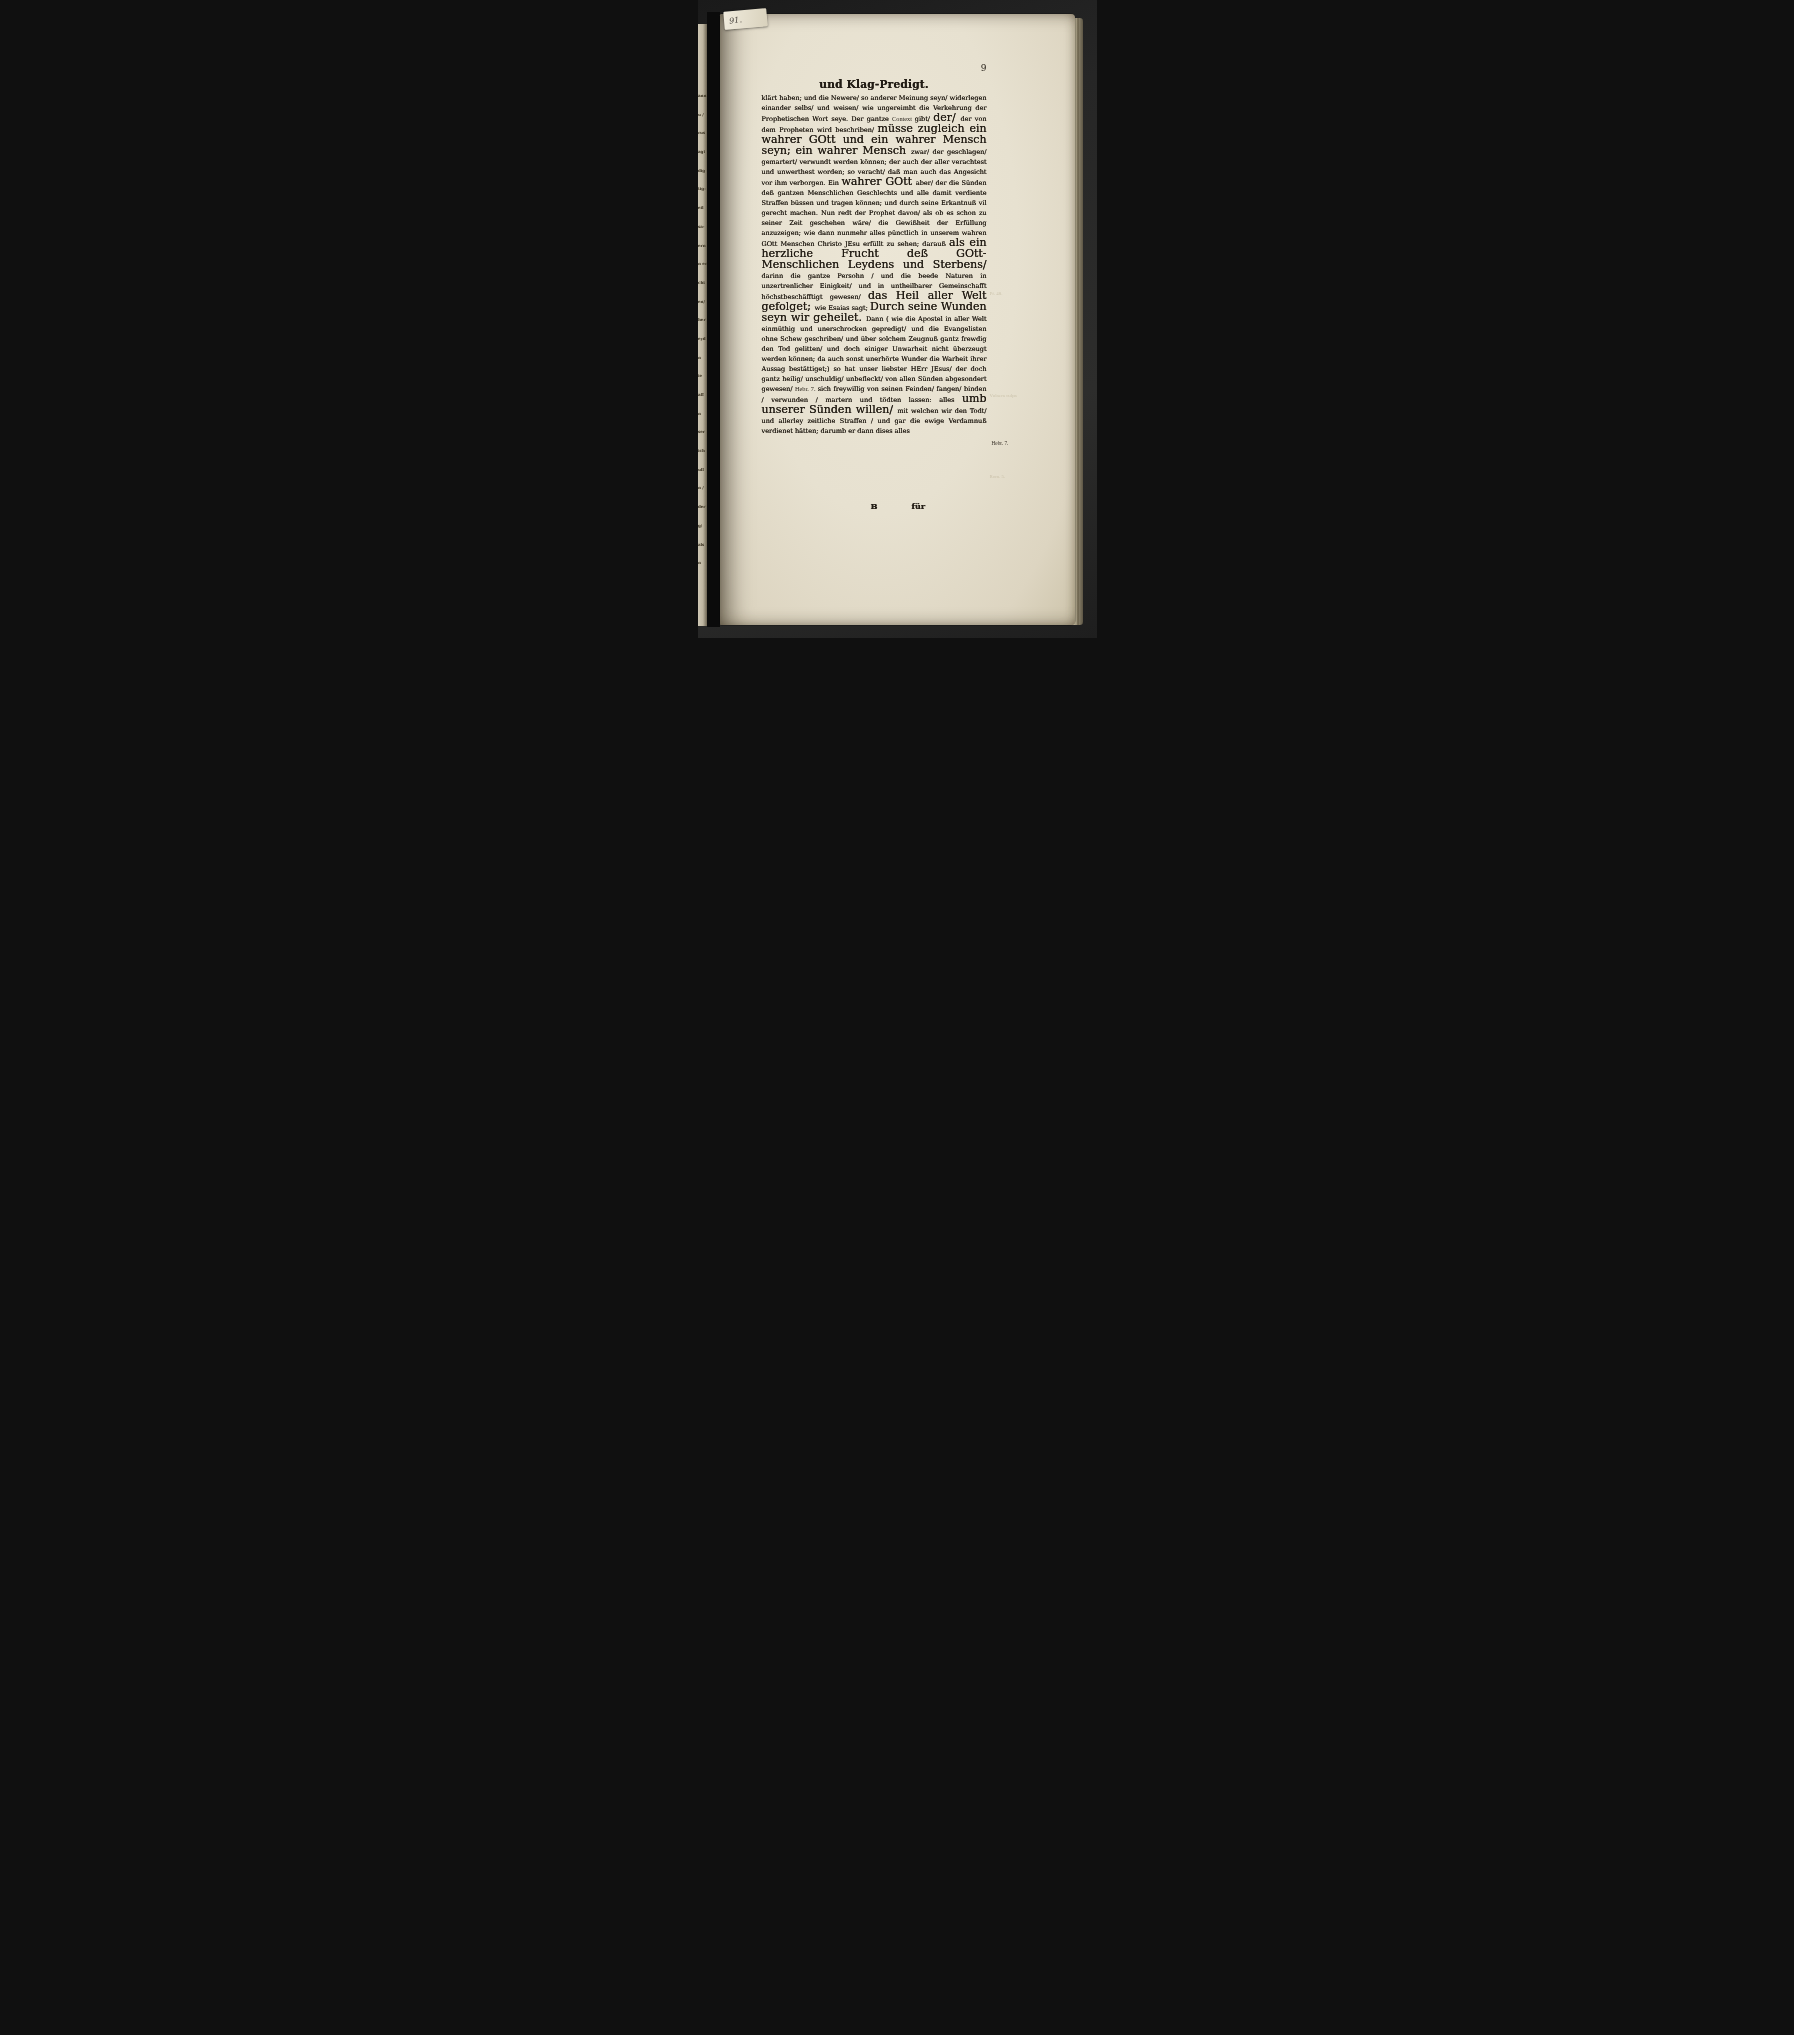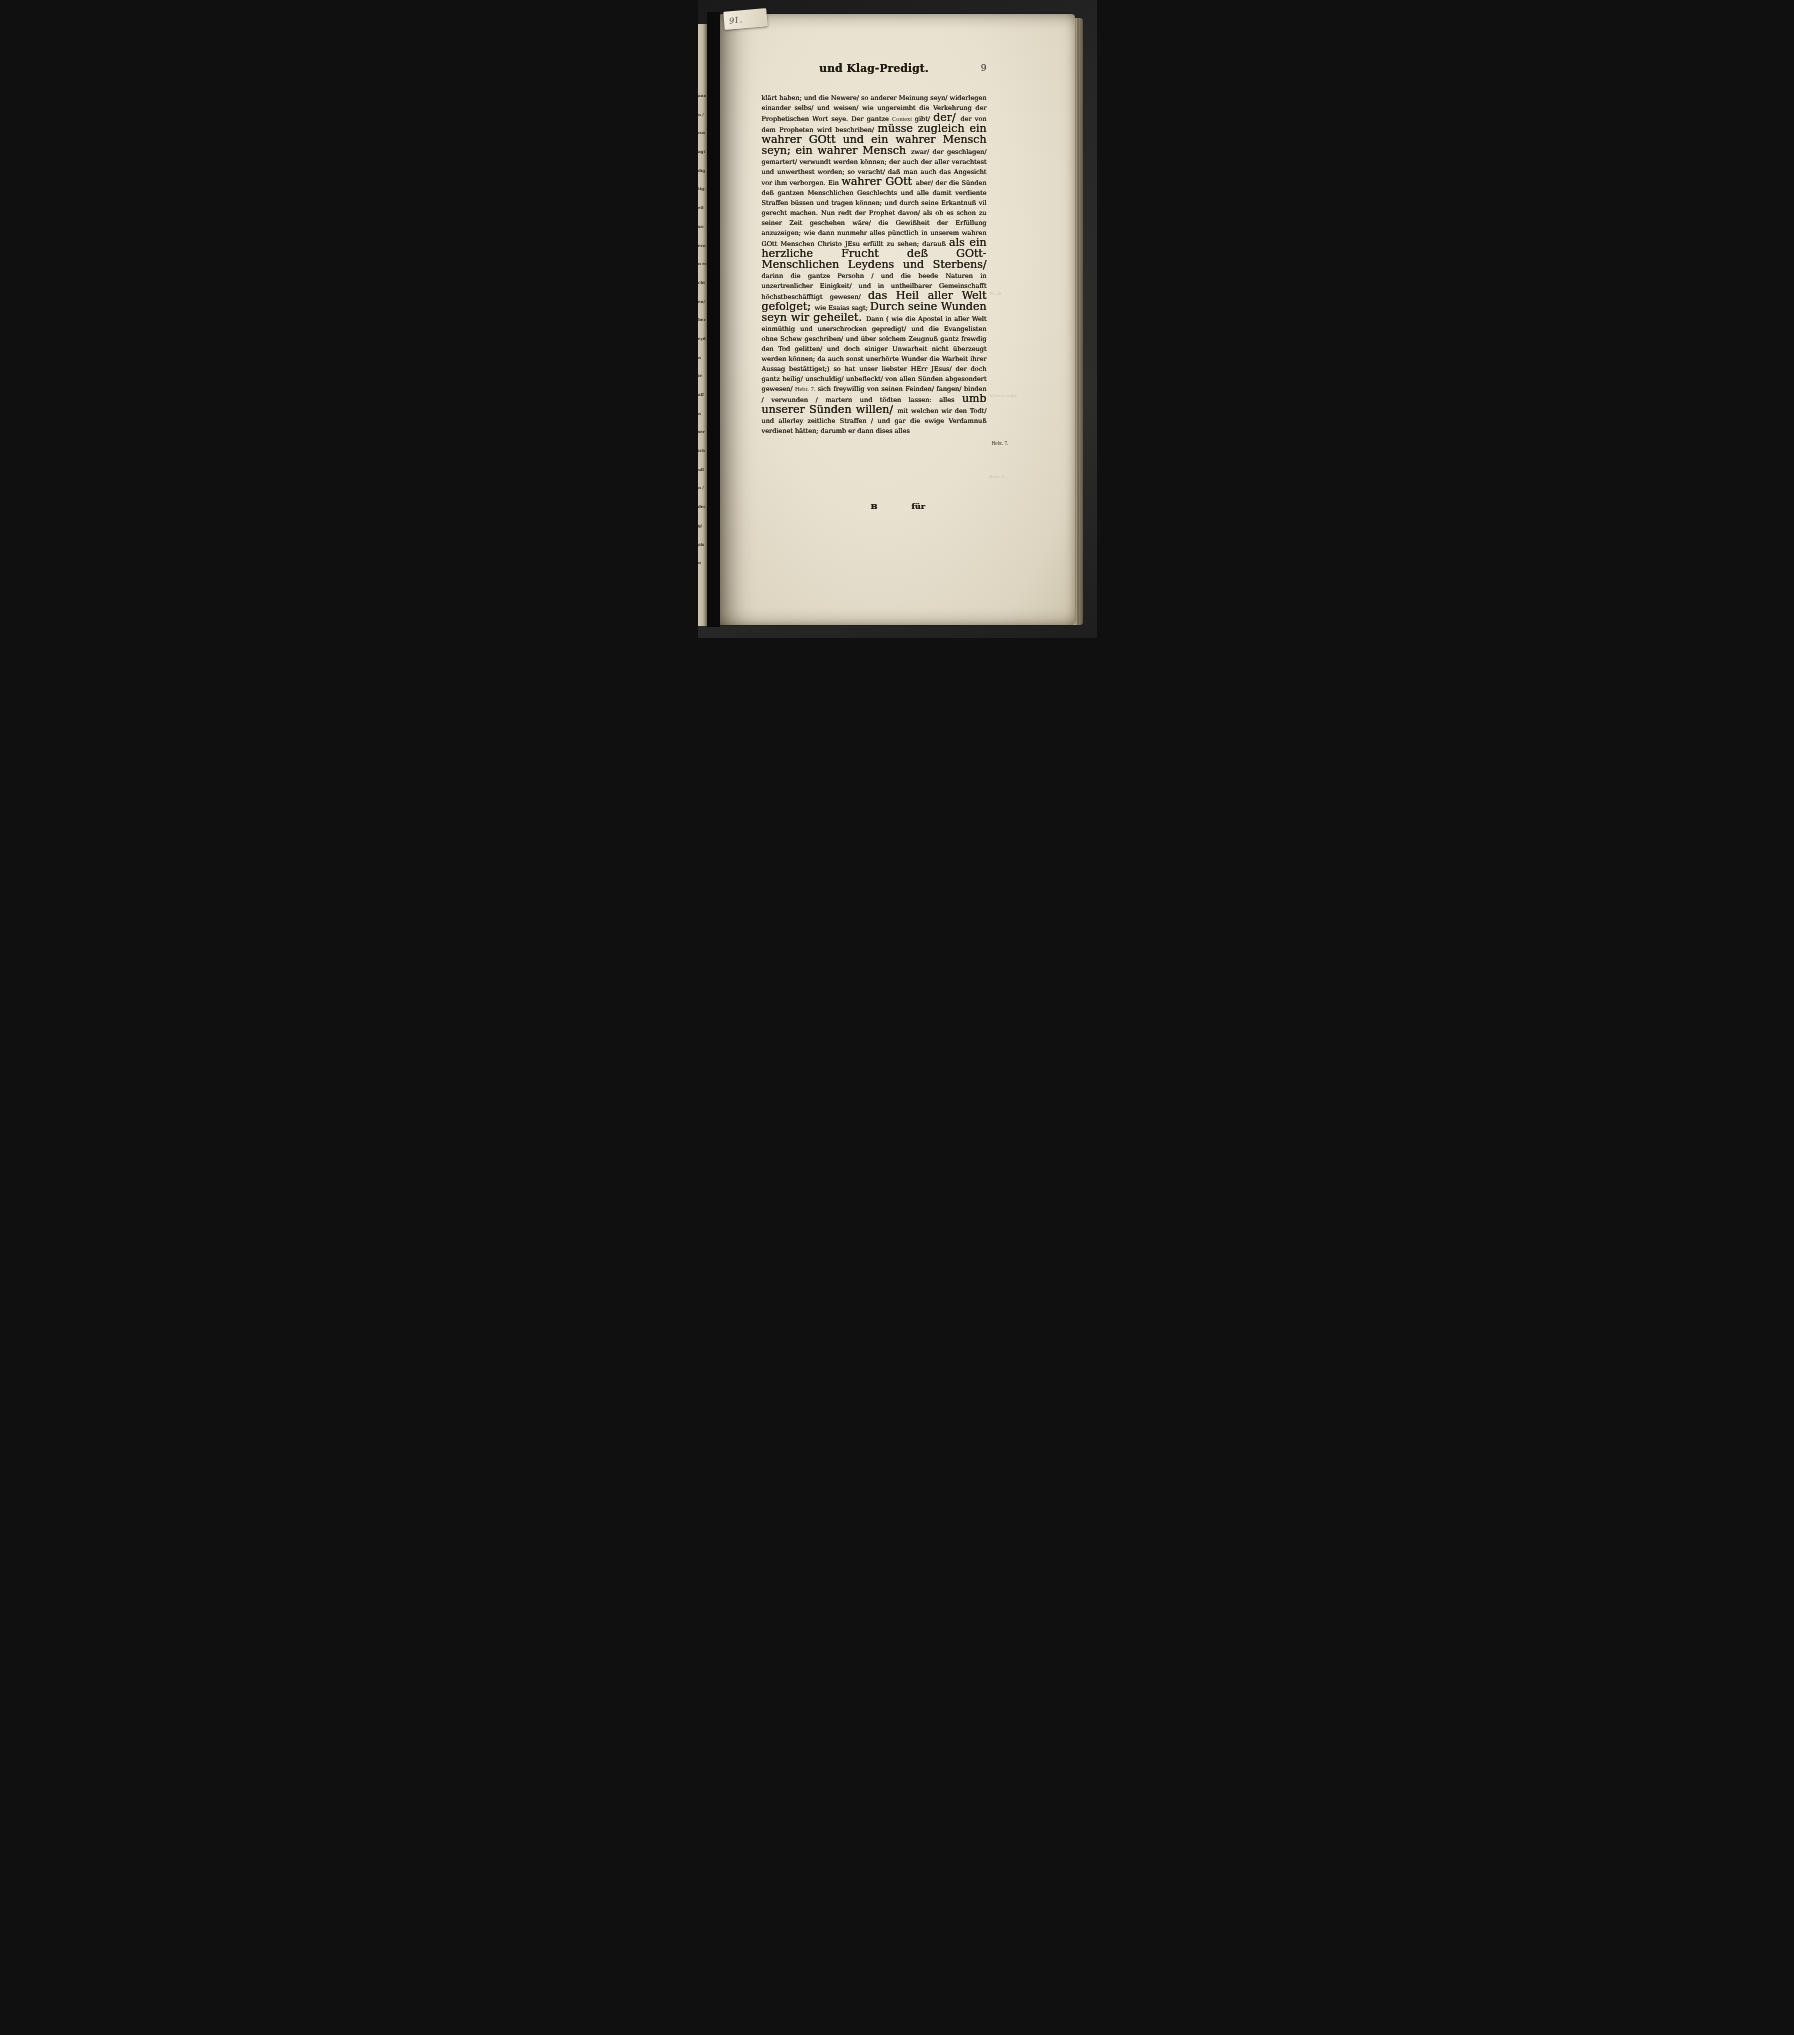--- a/index.html
+++ b/index.html
@@ -48,20 +48,21 @@
     transform:rotate(-5deg);border-radius:1.2px;
     box-shadow:0 0.8px 2.4px rgba(0,0,0,0.55);
     display:flex;align-items:center;padding-left:4.9px;box-sizing:border-box;
   }
   .tab-text{font-style:italic;font-size:8.1px;color:#4a4540;transform:rotate(-2deg);}
   
   .header-row{position:absolute;left:42px;top:48px;width:225px;text-align:center;}
   .header-title{
     display:inline-block;font-weight:bold;font-size:10.6px;letter-spacing:0.2px;color:#221c14;
     text-shadow:0.1px 0 0 currentColor;
+    margin-top:16px;
   }
   .page-number{position:absolute;right:0;top:1.2px;font-size:9px;color:#2a241c;}
   
   .body-text{
     position:absolute;left:42px;top:72px;width:225px;
     text-align:justify;font-size:6.5px;line-height:10px;color:#231d15;
     text-shadow:0.1px 0 0 currentColor;
   }
   .seg{white-space:pre-wrap;}
   .seg-large{font-size:11px;font-weight:normal;line-height:10.2px;}

